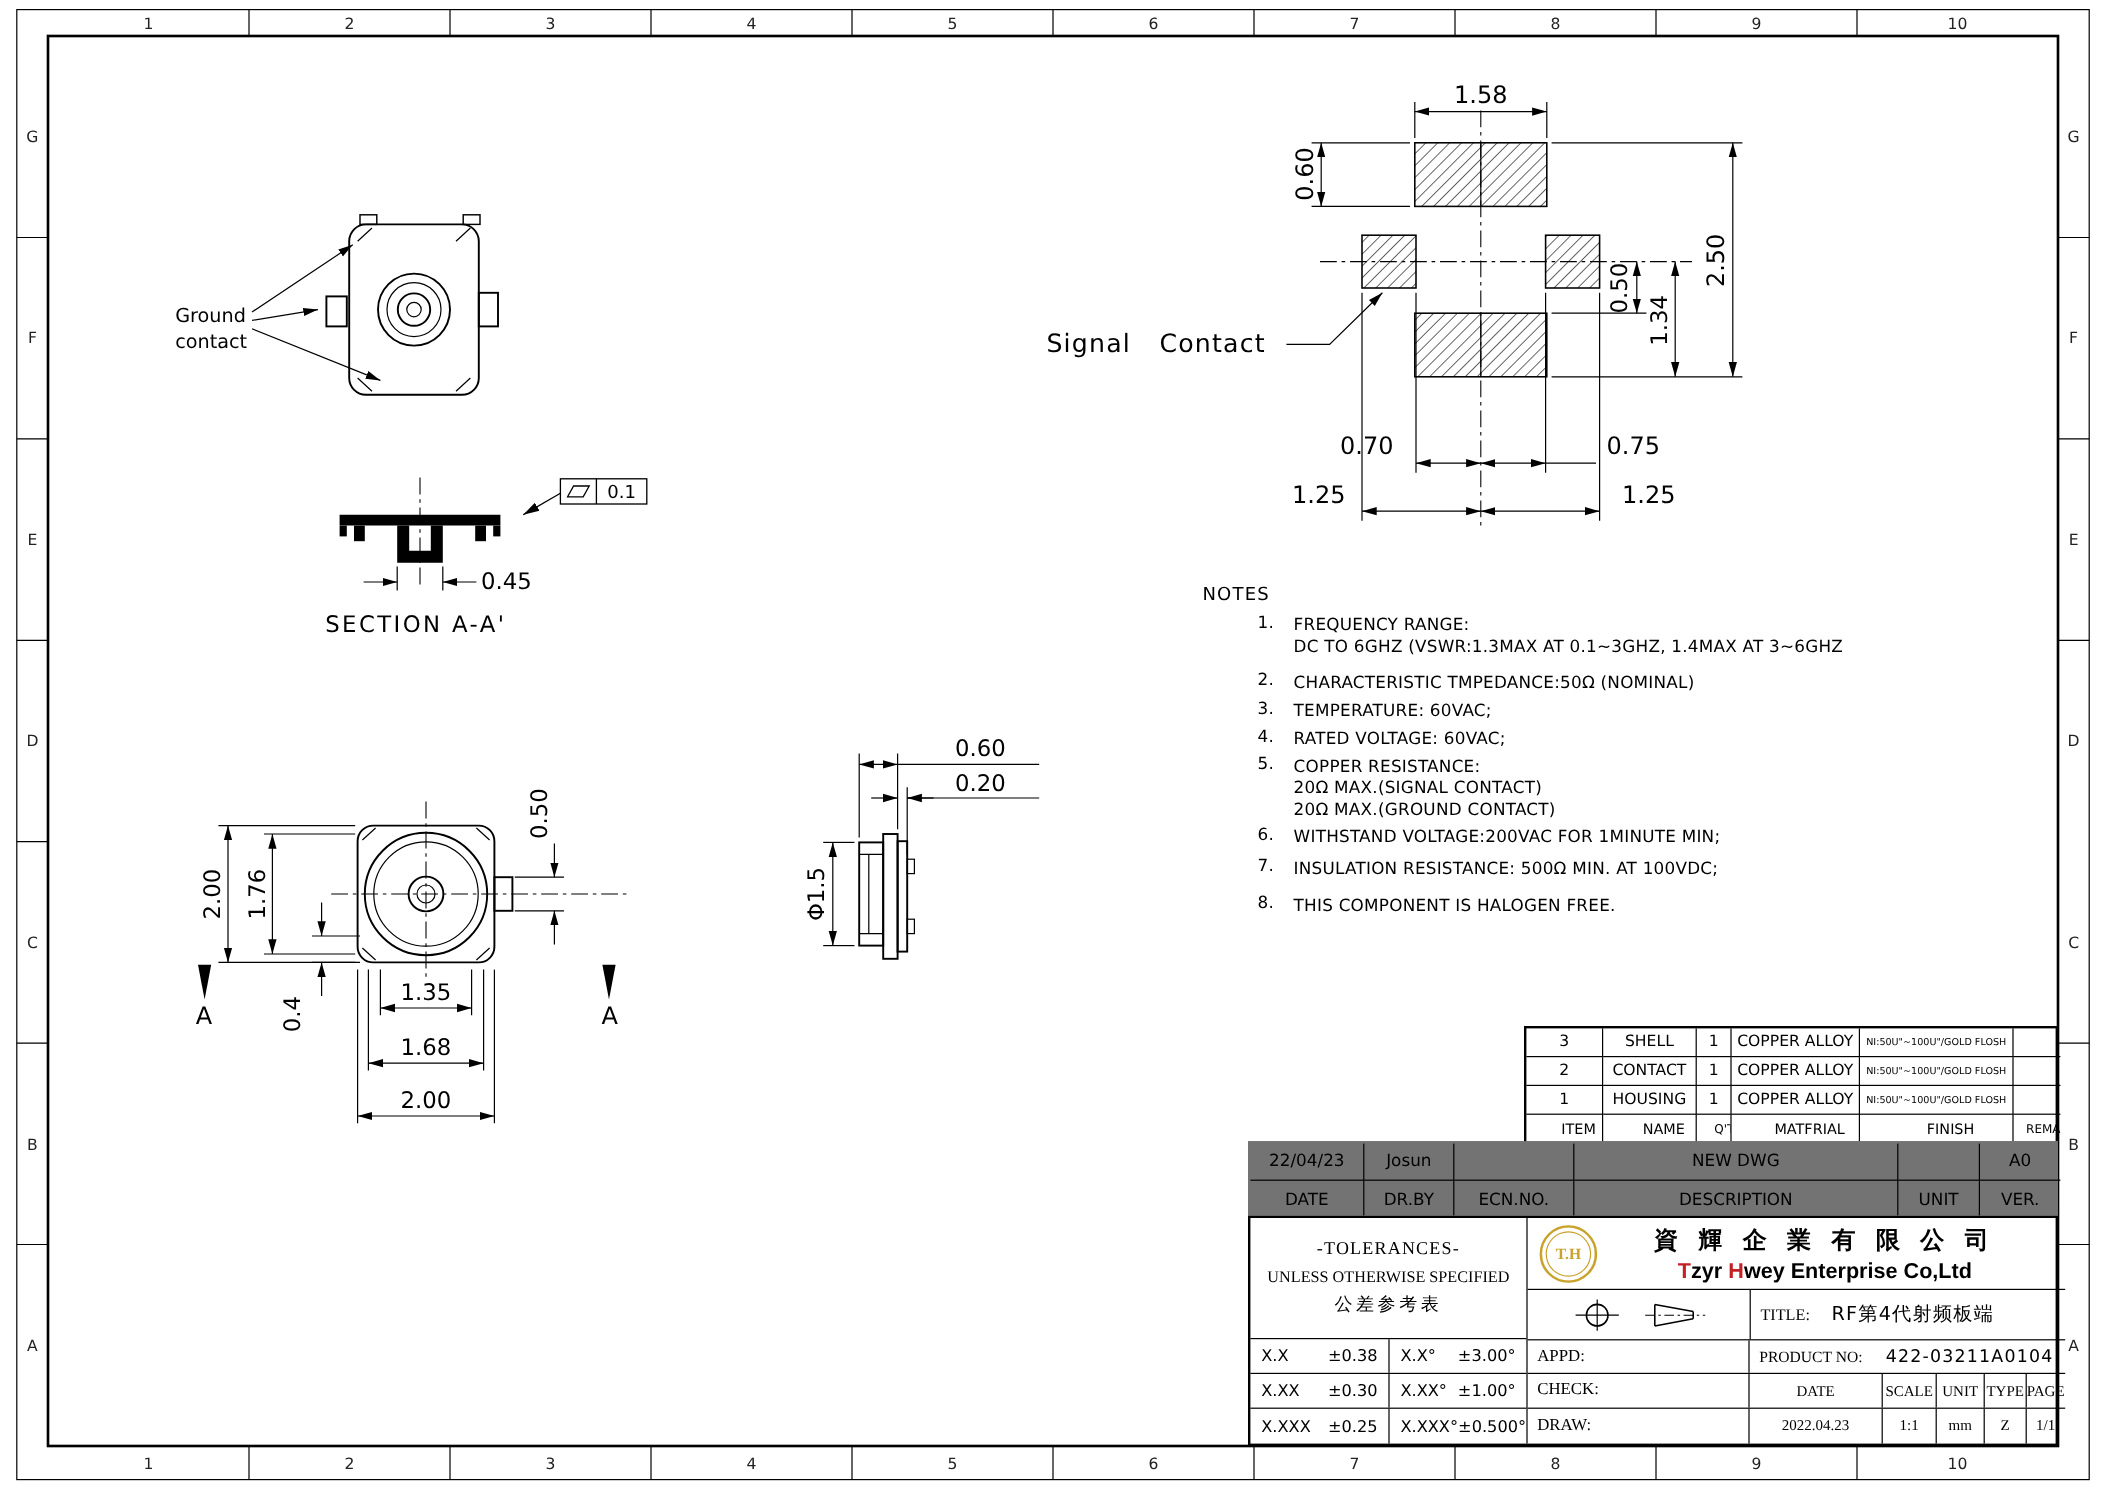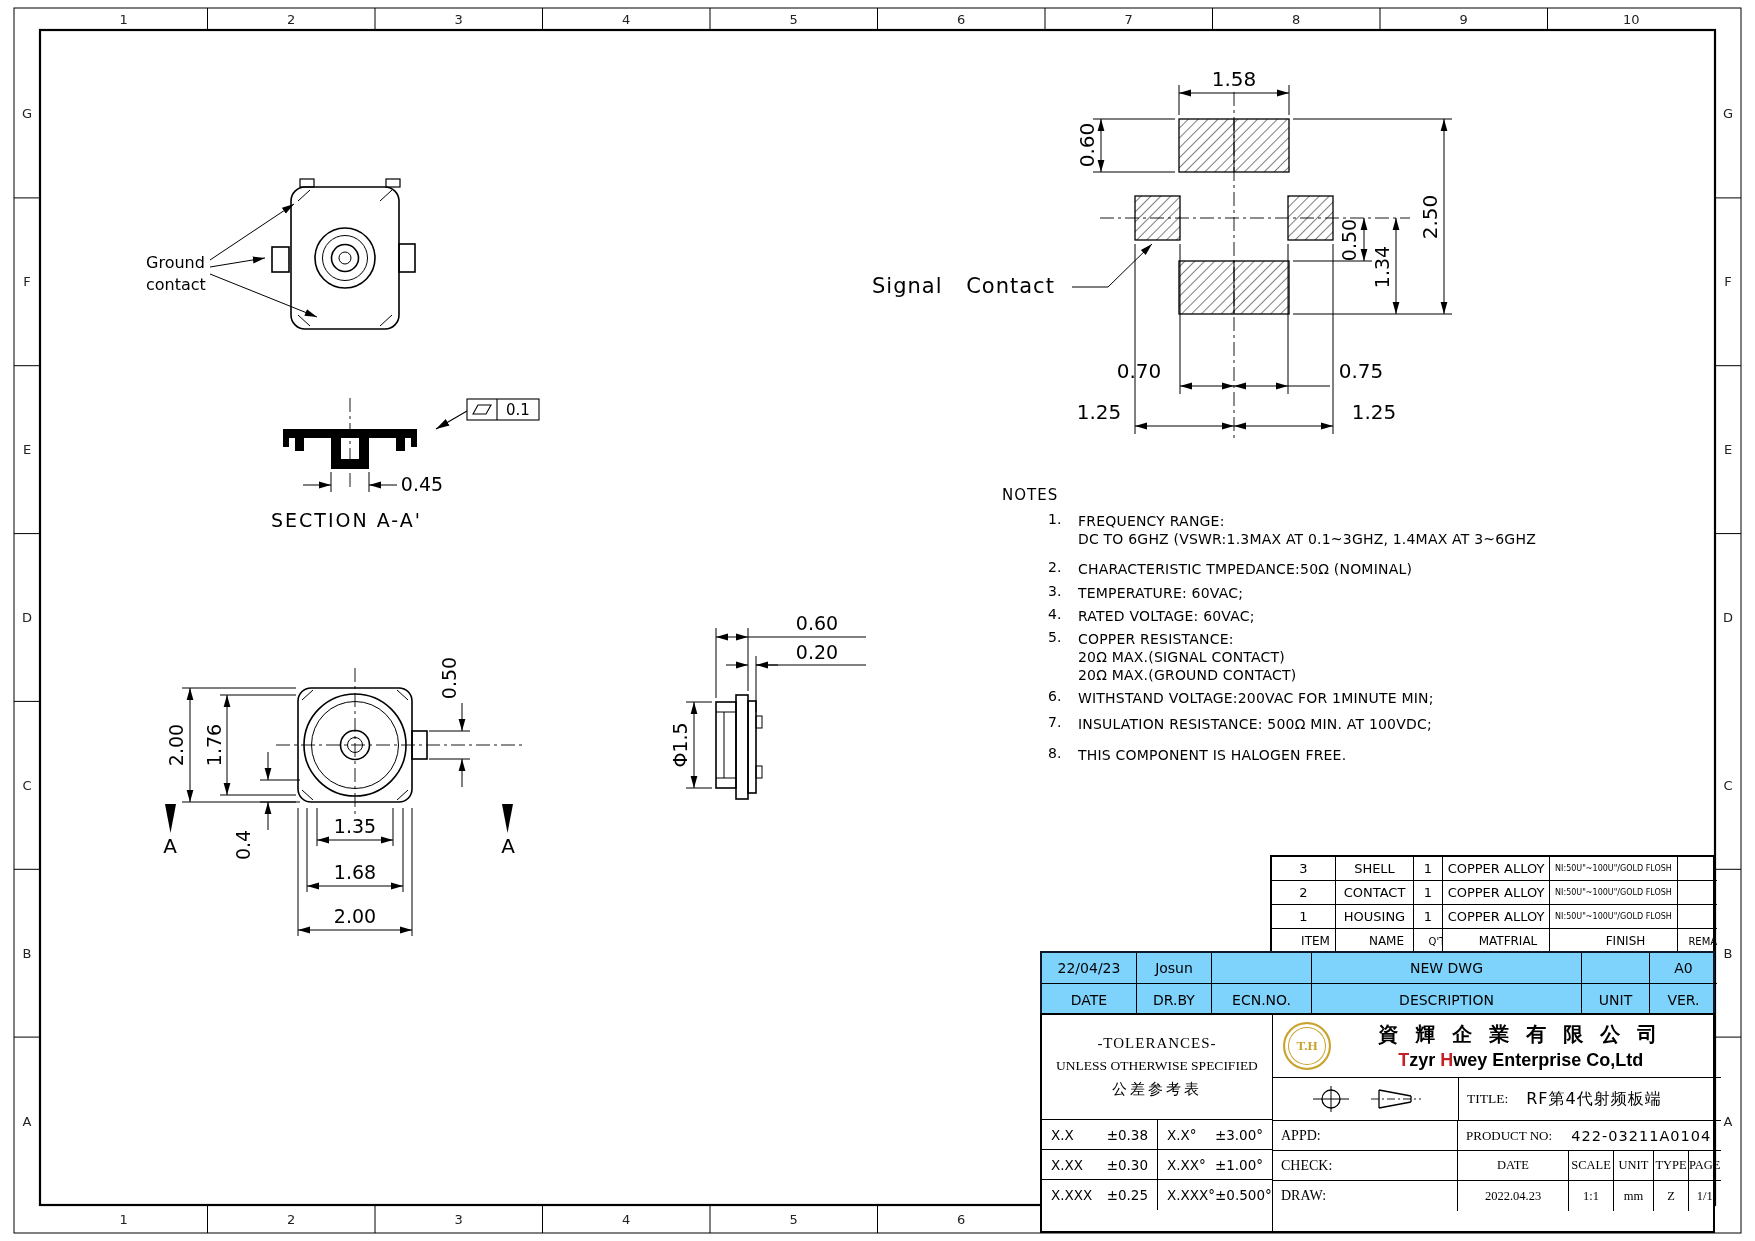--- a/index.html
+++ b/index.html
@@ -32,28 +32,28 @@
                display:flex; align-items:center; justify-content:center;
                font:13px "DejaVu Sans",sans-serif; overflow:hidden; }
   .bom > div:nth-child(6n) { border-right:none; }
   .bom > div:nth-child(n+19) { border-bottom:none;padding-left:24px; }
   .bom .fin { font-size:8px; letter-spacing:0; }
   .bom .hd  { font-size:12px; }
   .bom .hds { font-size:10px; }
 
   .rev { left:1040px; top:951px; width:675px; display:grid;
          grid-template-columns:95px 75px 100px 270px 68px 67px;
-         grid-auto-rows:31px; border:2px solid #0f172a; background:#7dd3fc; }
+         grid-auto-rows:31px; border:2px solid #737373; background:#737373; }
   .rev > div { border-right:1px solid #000; border-bottom:1px solid #000;
                display:flex; align-items:center; justify-content:center;
                font:14px "DejaVu Sans",sans-serif; }
   .rev > div:nth-child(6n) { border-right:none; }
   .rev > div:nth-child(n+7) { border-bottom:none; }
 
-  .tb { left:1040px; top:1013px; width:675px; height:220px; border:2px solid #000;
+  .tb { left:1040px; top:1013px; width:675px; height:192px; border:2px solid #000;
         display:flex; background:#fff; }
   .tb-l { width:230px; flex:none; border-right:1px solid #000; display:flex; flex-direction:column; }
   .tolhead { height:104px; border-bottom:1px solid #000; display:flex; flex-direction:column;
              align-items:center; justify-content:center; gap:6px; text-align:center;
              font-family:"Liberation Serif",serif; }
   .tolhead .t1 { font-size:15px; letter-spacing:1px; }
   .tolhead .t2 { font-size:13.5px; }
   .tolhead .t3 { font-size:15px; letter-spacing:3px; }
   .tolrow { height:29px; display:flex; border-bottom:1px solid #000; }
   .tolrow.last { height:30px; border-bottom:none; }

